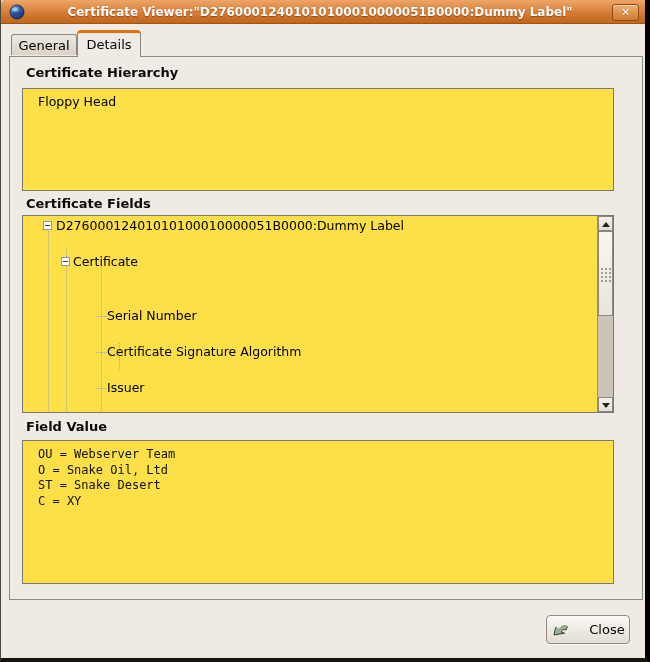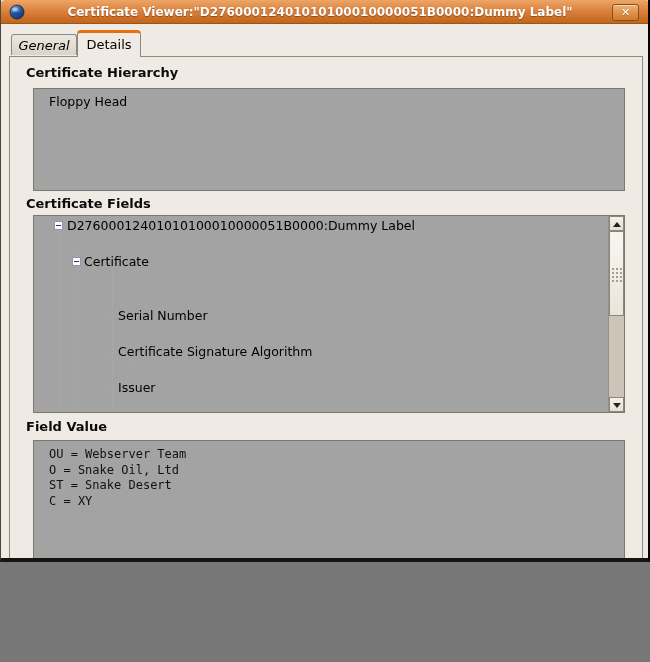--- a/index.html
+++ b/index.html
@@ -1,22 +1,22 @@
 <!DOCTYPE html>
 <html><head>
 <meta charset="utf-8">
 <style>
   * { margin:0; padding:0; box-sizing:border-box; }
   html,body { background:#777; }
   body { font-family:"DejaVu Sans","Liberation Sans",sans-serif; }
 
   #window {
-    position:relative; width:650px; height:562px;
+    position:relative; width:650px; height:662px;
     background:#EFEBE4;
-    border-left:1px solid #4A453D; border-right:2px solid #000000;
+    border-left:1px solid #4A453D; border-right:5px solid #000000;
     border-bottom:4px solid #17130D;
     overflow:hidden;
   }
 
   
   #titlebar {
     position:absolute; left:0; top:0; width:648px; height:24px;
     background:linear-gradient(180deg,#EDA666 0%,#DC8340 45%,#CB6F26 80%,#C0661E 100%);
     border-radius:4px 4px 0 0;
     border-bottom:1px solid #9C5514;
@@ -38,42 +38,41 @@
     cursor:default; text-shadow:0 1px 1px rgba(90,40,0,.4);
   }
 
   
   .tab { position:absolute; text-align:center; font-size:13px; color:#000; cursor:default; }
   #tab-general {
     left:10px; top:34px; width:66px; height:21px; line-height:21px;
     background:linear-gradient(180deg,#ECE7DF 0%,#DAD3C8 100%);
     border:1px solid #8C8880; border-bottom:none;
     border-radius:3px 3px 0 0;
-    font-style:italic;
   }
   #tab-details {
     left:76px; top:30px; width:64px; height:27px; line-height:24px;
     background:#EFEBE4;
     border:1px solid #8C8880; border-bottom:none;
     border-top:3px solid #E2700F;
     border-radius:4px 4px 0 0;
     z-index:3;
   }
 
   
   #panel {
     position:absolute; left:8px; top:56px; width:634px; height:544px;
     border:1px solid #8E8B83; background:#EFEBE4; z-index:2;
   }
   .section-label { position:absolute; left:16px; font-size:13px; font-weight:bold; color:#0A0A0A;text-align:center; }
   #label-hierarchy { top:8px; }
   #label-fields   { top:139px; }
   #label-value    { top:362px; }
 
-  .whitebox { position:absolute; left:12px; width:592px; background:#a3a3a3; border:1px solid #7B7870;margin-left:11px; }
+  .whitebox { position:absolute; left:12px; width:592px; background:#fde047; border:1px solid #7B7870; }
   #hierarchy-box { top:31px;  height:103px; }
   #fields-box    { top:158px; height:198px; overflow:hidden; }
   #value-box     { top:383px; height:144px; }
 
   #hierarchy-box .list-item {
     padding:5px 0 0 15px; font-size:12.5px; color:#000; white-space:nowrap;
   }
 
   
   #tree { position:absolute; left:0; top:1px; width:574px; height:196px; overflow:hidden; }

